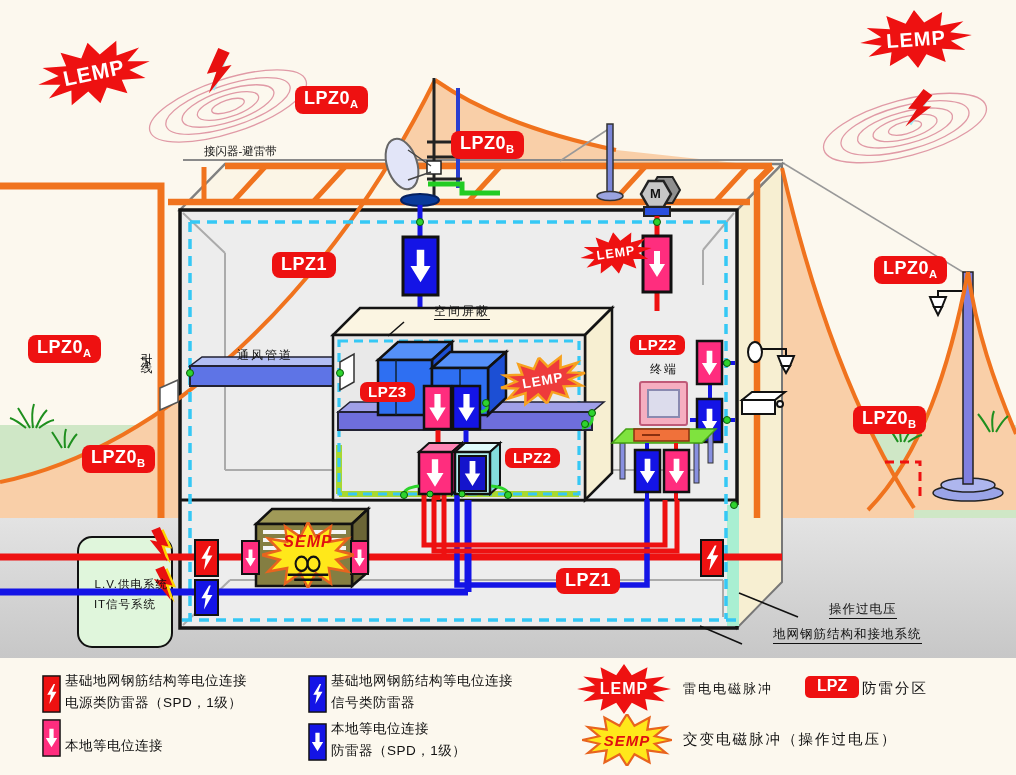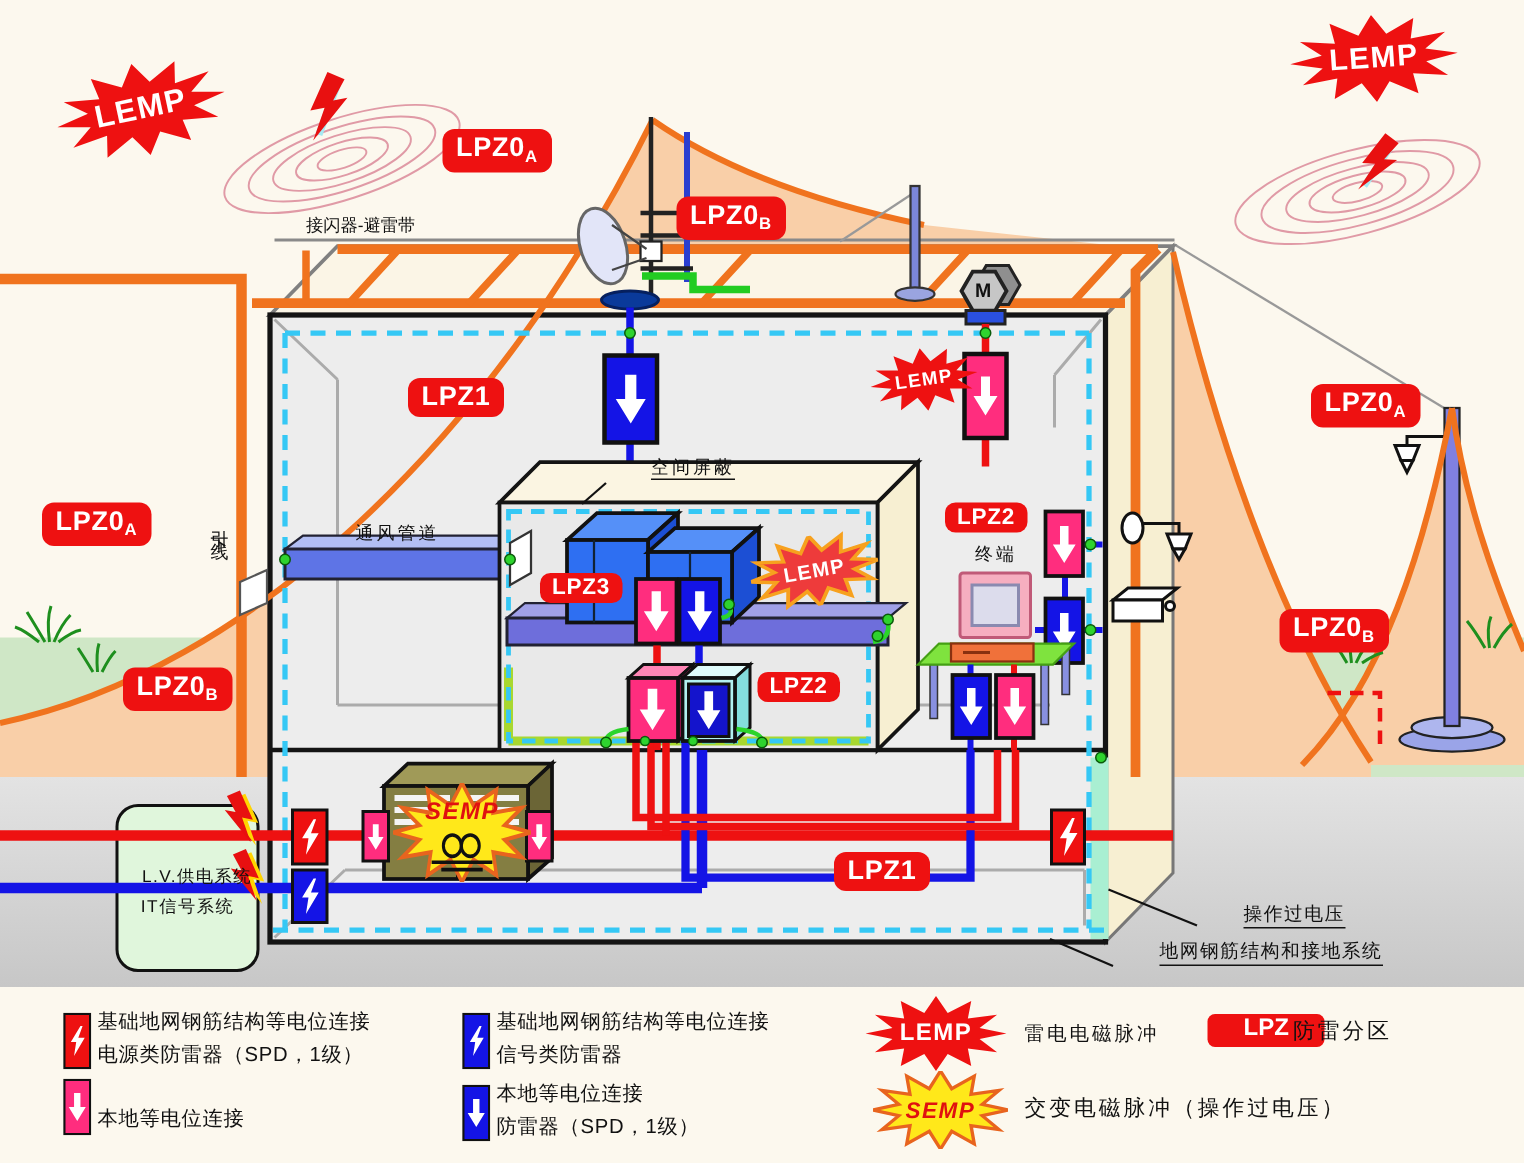--- a/index.html
+++ b/index.html
@@ -14,21 +14,21 @@
   .star{position:absolute;display:flex;align-items:center;justify-content:center;}
   .star svg{position:absolute;left:0;top:0;width:100%;height:100%;}
   .star span{position:relative;color:#fff;font-weight:bold;letter-spacing:1px;}
   .star.yellow span{color:#E01010;font-style:italic;}
   .uline{border-bottom:1.5px solid #111;padding-bottom:1px;margin-left:29px;}
   .vert{writing-mode:vertical-rl;letter-spacing:4px;}
   .litem{position:absolute;display:flex;gap:4px;align-items:flex-end;}
   .licon{width:19px;height:38px;flex:none;margin-top:1px;}
   .ltext{font-size:13.5px;color:#111;line-height:1.6;letter-spacing:0.5px;}
   .lpz-badge{position:absolute;background:#EE1111;color:#fff;font-weight:bold;font-size:16px;
-             border-radius:5px;padding:1px 24px 3px;}
+             border-radius:5px;padding:1px 12px 3px;}
   .greenbox-label{position:absolute;width:86px;text-align:center;font-size:11.5px;color:#111;letter-spacing:1px;}
 </style>
 </head>
 <body>
 
 <div class="scene">
 
 <svg class="base" viewBox="0 0 1016 775">
   <defs>
     <linearGradient id="gg" x1="0" y1="0" x2="0" y2="1">

